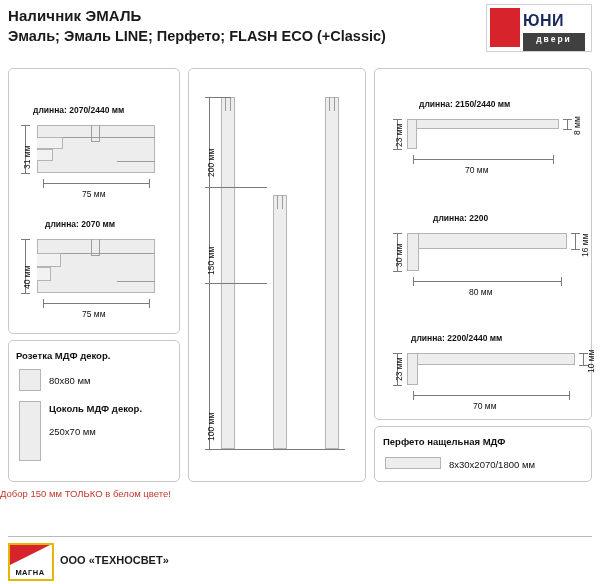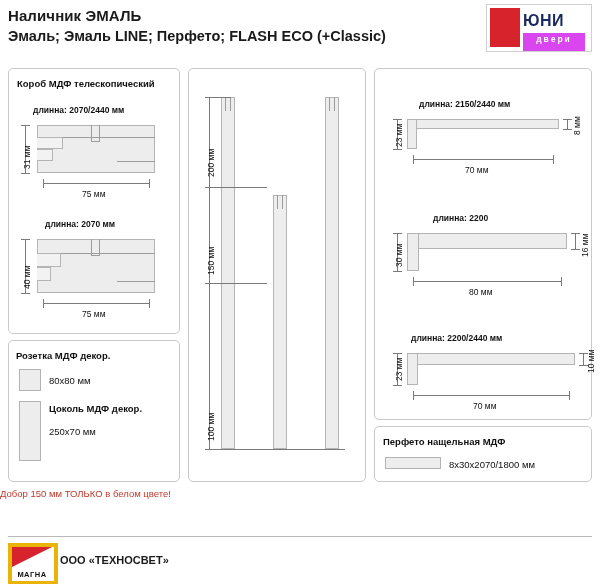--- a/index.html
+++ b/index.html
@@ -59,21 +59,21 @@
     left: 36px; top: 7px;
     font-size: 16px;
     font-weight: bold;
     color: #1b2a5e;
     letter-spacing: 0.5px;
   }
   .logo-bar {
     position: absolute;
     left: 36px; top: 28px;
     width: 62px; height: 22px;
-    background: #d946ef;
+    background: #404040;
     color: #ffffff;
     font-size: 8.5px;
     font-weight: bold;
     letter-spacing: 2px;
     text-align: center;
     line-height: 13px;
   }
 
   
   .panel {
@@ -146,21 +146,21 @@
     position: absolute;
     left: 8px; top: 536px;
     width: 584px; height: 1px;
     background: #b9b9b9;
   }
   .magna-logo {
     position: absolute;
     left: 8px; top: 543px;
     width: 42px; height: 34px;
     background: #ffffff;
-    border: 4px solid #eab308;
+    border: 2px solid #eab308;
     overflow: hidden;
   }
   .magna-tri {
     position: absolute;
     left: 0; top: 0;
     width: 0; height: 0;
     border-left: 40px solid #d7232b;
     border-bottom: 20px solid transparent;
   }
   .magna-word {
@@ -198,21 +198,20 @@
     <div class="title-main">Наличник ЭМАЛЬ</div>
     <div class="title-sub">Эмаль; Эмаль LINE; Перфето; FLASH ECO (+Classic)</div>
     <div class="logo">
       <div class="logo-red"></div>
       <div class="logo-word">ЮНИ</div>
       <div class="logo-bar">двери</div>
     </div>
   </div>
 
   <div class="panel" style="left:8px; top:68px; width:172px; height:266px;">
-    <div class="panel-title" style="left:8px; top:9px;">Короб МДФ телескопический</div>
 
     <div class="lbl lbl-b" style="left:24px; top:36px;">длинна: 2070/2440 мм</div>
 
     <div class="shape" style="left:28px; top:56px; width:118px; height:48px;"></div>
     <div class="thin-line" style="left:28px; top:68px; width:118px; height:1px;"></div>
     <div class="shape shape-light" style="left:28px; top:68px; width:26px; height:12px; border-left:none;"></div>
     <div class="shape shape-light" style="left:28px; top:80px; width:16px; height:12px; border-left:none;"></div>
     <div class="thin-line" style="left:82px; top:56px; width:1px; height:16px;"></div>
     <div class="thin-line" style="left:90px; top:56px; width:1px; height:16px;"></div>
     <div class="thin-line" style="left:82px; top:72px; width:9px; height:1px;"></div>

